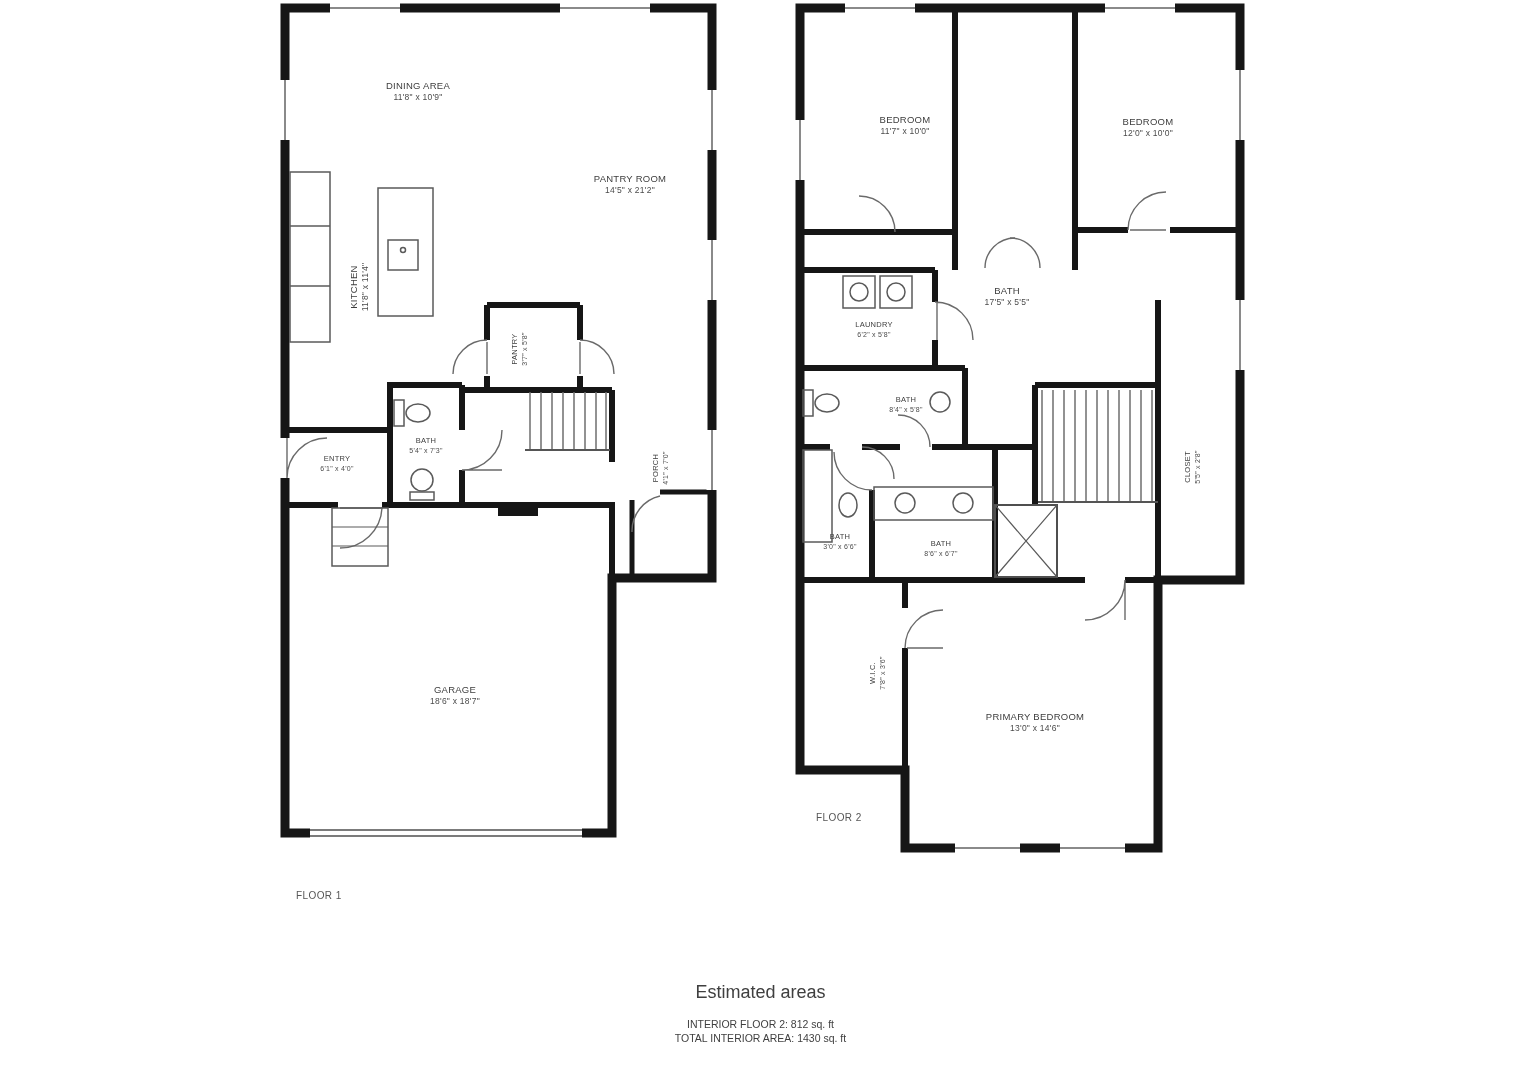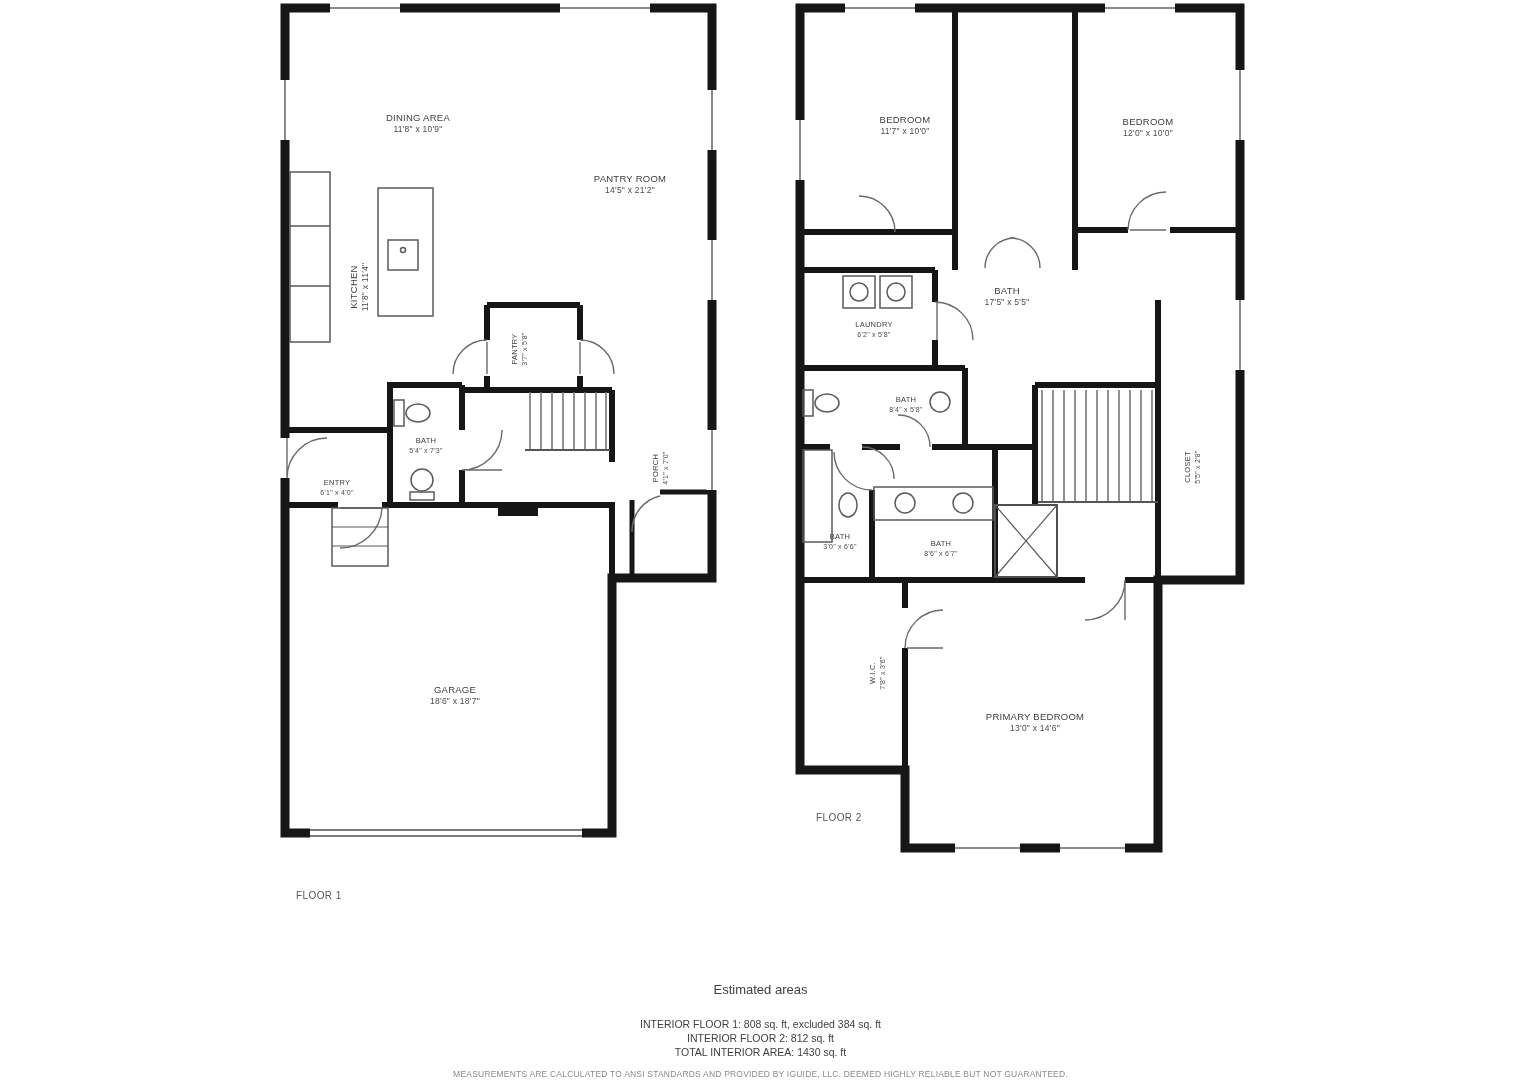--- a/index.html
+++ b/index.html
@@ -16,21 +16,21 @@
   .room-label .rd{font-size:8.5px;color:#4b4b4b;}
   .room-label.v{transform:translate(-50%,-50%) rotate(-90deg);}
   .room-label.sm .rn{font-size:7.5px;}
   .room-label.sm .rd{font-size:7px;}
   .floor-tag{
     position:absolute;font-size:10px;color:#565656;letter-spacing:.4px;margin-left:8px;
   }
   .footer{
     position:absolute;left:0;top:982px;width:1521px;text-align:center;color:#3f3f3f;
   }
-  .footer .est-title{font-size:13px;margin-bottom:20px;}
+  .footer .est-title{font-size:18px;margin-bottom:14px;}
   .footer .est-line{font-size:10.5px;line-height:1.35;}
   .disclaimer{
     position:absolute;left:0;top:1069px;width:1521px;text-align:center;
     font-size:8.5px;color:#8a8a8a;letter-spacing:.2px;
   }
   .watermark{
     position:absolute;left:12px;top:980px;z-index:5;white-space:nowrap;
     font-size:66px;color:rgba(255,255,255,0.92);
     -webkit-text-stroke:1.3px #a3a3a3;
     text-shadow:1px 1px 2px rgba(120,120,120,0.35);
@@ -192,41 +192,41 @@
       <rect x="995" y="505" width="62" height="72" stroke="#4f4f4f" stroke-width="2"></rect>
       <path d="M995,505 L1057,577 M1057,505 L995,577" stroke-width="1.2"></path>
 
       <rect x="843" y="276" width="32" height="32"></rect>
       <circle cx="859" cy="292" r="9"></circle>
       <rect x="880" y="276" width="32" height="32"></rect>
       <circle cx="896" cy="292" r="9"></circle>
     </g>
   </svg>
 
-  <div class="room-label" style="left:418px;top:124px">
+  <div class="room-label" style="left:418px;top:92px">
     <div class="rn">DINING AREA</div>
     <div class="rd">11'8" x 10'9"</div>
   </div>
   <div class="room-label" style="left:630px;top:185px">
     <div class="rn">PANTRY ROOM</div>
     <div class="rd">14'5" x 21'2"</div>
   </div>
   <div class="room-label v" style="left:360px;top:287px">
     <div class="rn">KITCHEN</div>
     <div class="rd">11'8" x 11'4"</div>
   </div>
   <div class="room-label v sm" style="left:519px;top:349px">
     <div class="rn">PANTRY</div>
     <div class="rd">3'7" x 5'8"</div>
   </div>
   <div class="room-label sm" style="left:426px;top:445px">
     <div class="rn">BATH</div>
     <div class="rd">5'4" x 7'3"</div>
   </div>
-  <div class="room-label sm" style="left:337px;top:487px">
+  <div class="room-label sm" style="left:337px;top:463px">
     <div class="rn">ENTRY</div>
     <div class="rd">6'1" x 4'0"</div>
   </div>
   <div class="room-label v sm" style="left:660px;top:468px">
     <div class="rn">PORCH</div>
     <div class="rd">4'1" x 7'0"</div>
   </div>
   <div class="room-label" style="left:455px;top:696px">
     <div class="rn">GARAGE</div>
     <div class="rd">18'6" x 18'7"</div>
@@ -270,21 +270,19 @@
     <div class="rd">5'5" x 2'8"</div>
   </div>
   <div class="room-label" style="left:1035px;top:723px">
     <div class="rn">PRIMARY BEDROOM</div>
     <div class="rd">13'0" x 14'6"</div>
   </div>
   <div class="floor-tag" style="left:808px;top:812px">FLOOR 2</div>
 
   <div class="footer">
     <div class="est-title">Estimated areas</div>
-    <div class="est-line">INTERIOR FLOOR 1: 808 sq. ft, excluded 384 sq. ft</div>
     <div class="est-line">INTERIOR FLOOR 2: 812 sq. ft</div>
     <div class="est-line">TOTAL INTERIOR AREA: 1430 sq. ft</div>
   </div>
 
-  <div class="disclaimer">MEASUREMENTS ARE CALCULATED TO ANSI STANDARDS AND PROVIDED BY IGUIDE, LLC. DEEMED HIGHLY RELIABLE BUT NOT GUARANTEED.</div>
 
 
 </div>
 
 </body></html>

